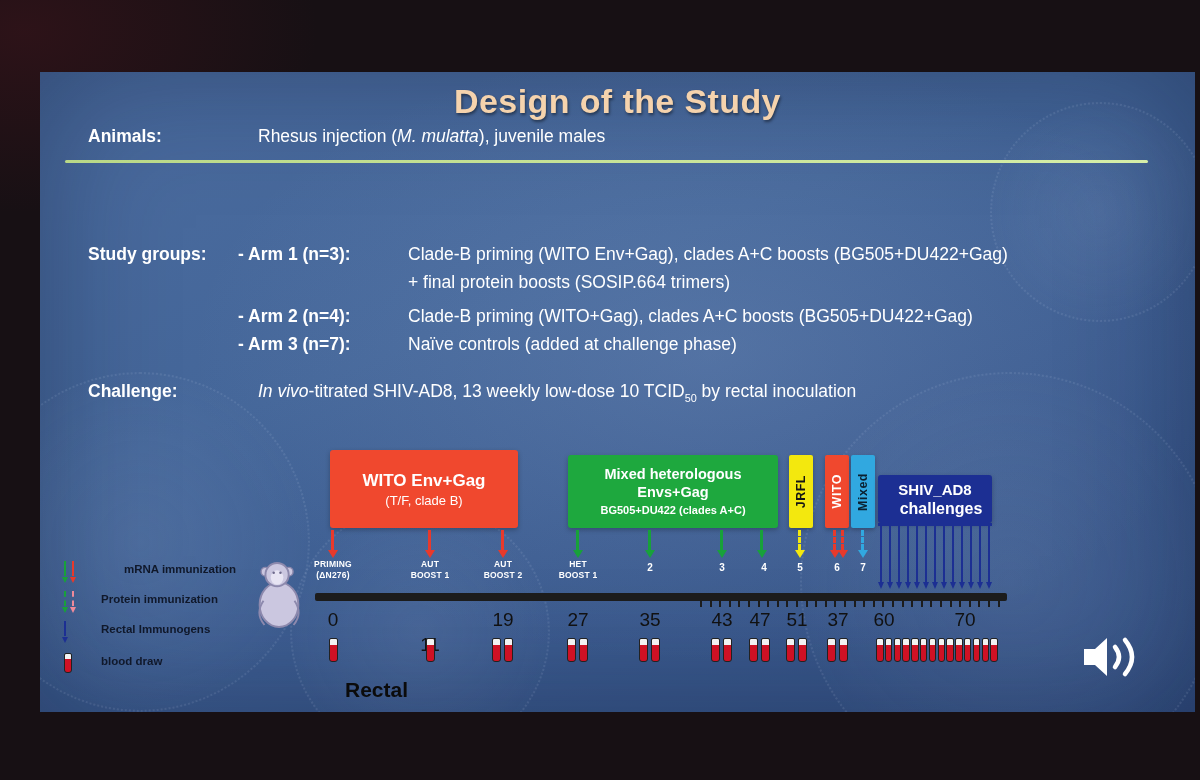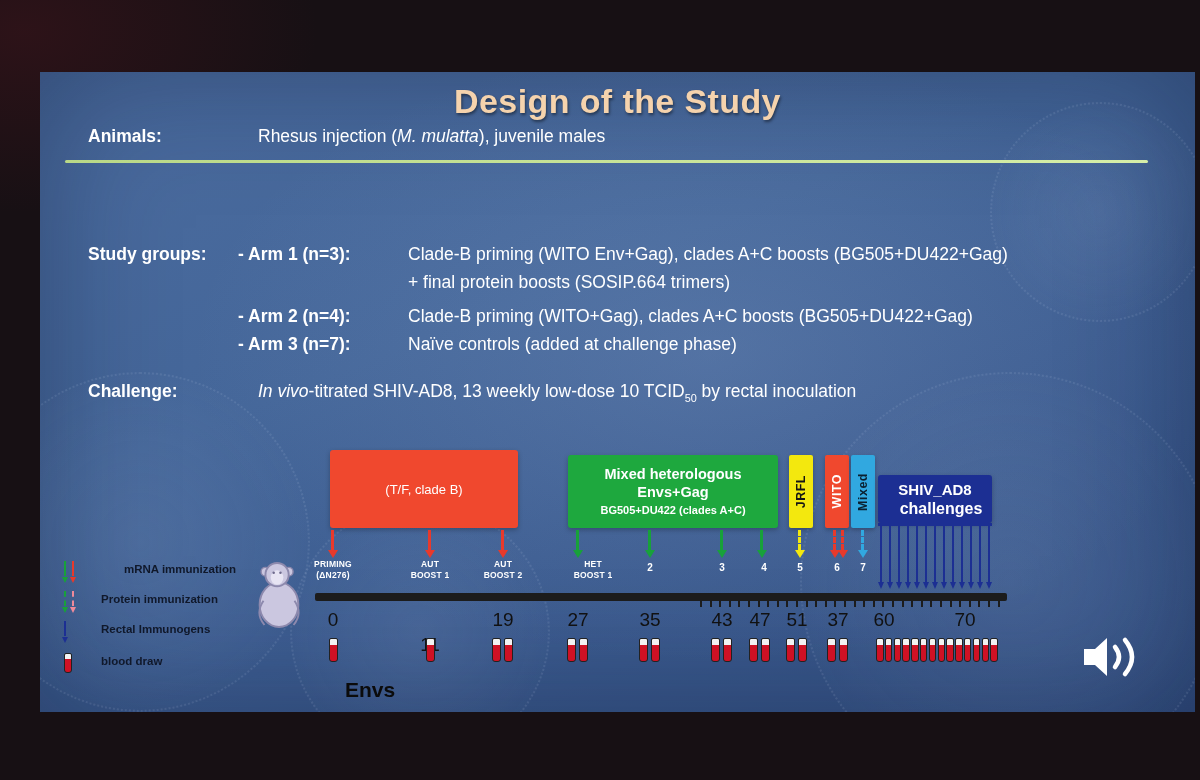--- a/index.html
+++ b/index.html
@@ -135,20 +135,21 @@
       <span class="nm">- Arm 3 (n=7):</span>
       <span>Naïve controls (added at challenge phase)</span>
     </div>
 
     <div class="row" style="top:309px;">
       <span class="lbl">Challenge:</span>
       <span><i>In vivo</i><span>-titrated SHIV-AD8, 13 weekly low-dose 10 TCID</span><sub class="tc">50</sub><span> by rectal inoculation</span></span>
     </div>
 
     <div class="bigbox box-wito">
+      <div class="b1">WITO Env+Gag</div>
       <div class="b2">(T/F, clade B)</div>
     </div>
     <div class="bigbox box-mixed">
       <div class="b1">Mixed heterologous</div>
       <div class="b1">Envs+Gag</div>
       <div class="b3">BG505+DU422 (clades A+C)</div>
     </div>
     <div class="vbox box-jrfl">
         <span>JRFL</span>
       </div>
@@ -197,21 +198,21 @@
       <div>(ΔN276)</div>
     </div>
     <div class="ev-label" style="left:390px;">
       <div>AUT</div>
       <div>BOOST 1</div>
     </div>
     <div class="ev-label" style="left:463px;">
       <div>AUT</div>
       <div>BOOST 2</div>
     </div>
-    <div class="ev-label" style="left:538px;margin-left:15px;">
+    <div class="ev-label" style="left:538px;">
       <div>HET</div>
       <div>BOOST 1</div>
     </div>
     <div class="ev-num" style="left:610px;">2</div>
     <div class="ev-num" style="left:682px;">3</div>
     <div class="ev-num" style="left:724px;">4</div>
     <div class="ev-num" style="left:760px;">5</div>
     <div class="ev-num" style="left:797px;">6</div>
     <div class="ev-num" style="left:823px;">7</div>
 
@@ -273,21 +274,21 @@
         <span class="vial"></span>
         <span class="vial"></span>
         <span class="vial"></span>
         <span class="vial"></span>
         <span class="vial"></span>
         <span class="vial"></span>
         <span class="vial"></span>
         <span class="vial"></span>
       </div>
 
-    <div class="weeks-label">Envs</div>
+    <div class="weeks-label">Rectal</div>
 
     <div class="legend-item" style="top:488px;gap:32px;">
       <span class="licons">
         <span class="mini-arrow c-green"></span>
         <span class="mini-arrow c-red"></span>
       </span>
       <span class="ltxt">mRNA immunization</span>
     </div>
     <div class="legend-item" style="top:518px;">
       <span class="licons">

